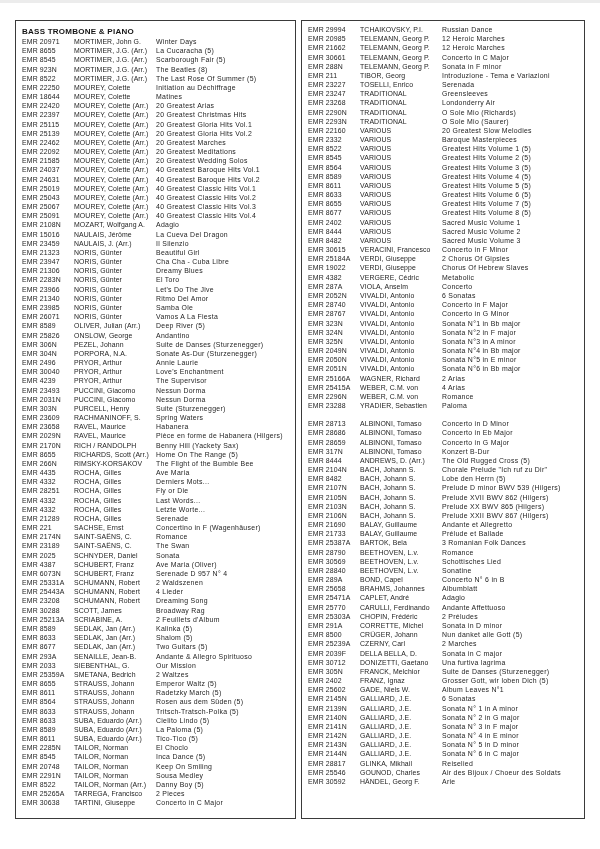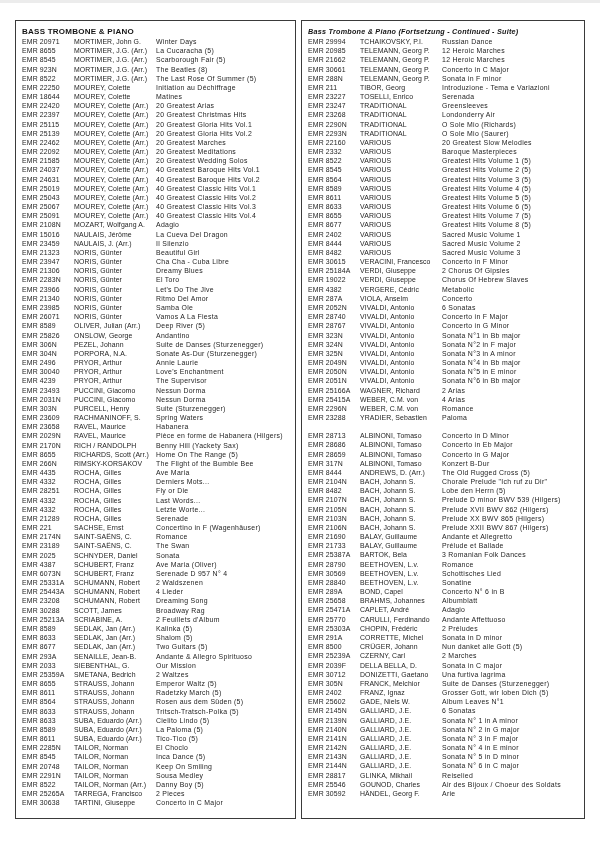--- a/index.html
+++ b/index.html
@@ -440,21 +440,20 @@
         <span class="c1">TARREGA, Francisco</span>
         <span class="c2">2 Pieces</span>
       </div>
       <div class="row">
         <span class="c0">EMR 30638</span>
         <span class="c1">TARTINI, Giuseppe</span>
         <span class="c2">Concerto in C Major</span>
       </div>
     </div>
   <div class="col-box col-right">
-      <div class="sec-header italic">Bass Trombone &amp; Piano (Fortsetzung - Continued - Suite)</div>
       <div class="row">
         <span class="c0">EMR 29994</span>
         <span class="c1">TCHAIKOVSKY, P.I.</span>
         <span class="c2">Russian Dance</span>
       </div>
       <div class="row">
         <span class="c0">EMR 20985</span>
         <span class="c1">TELEMANN, Georg P.</span>
         <span class="c2">12 Heroic Marches</span>
       </div>

